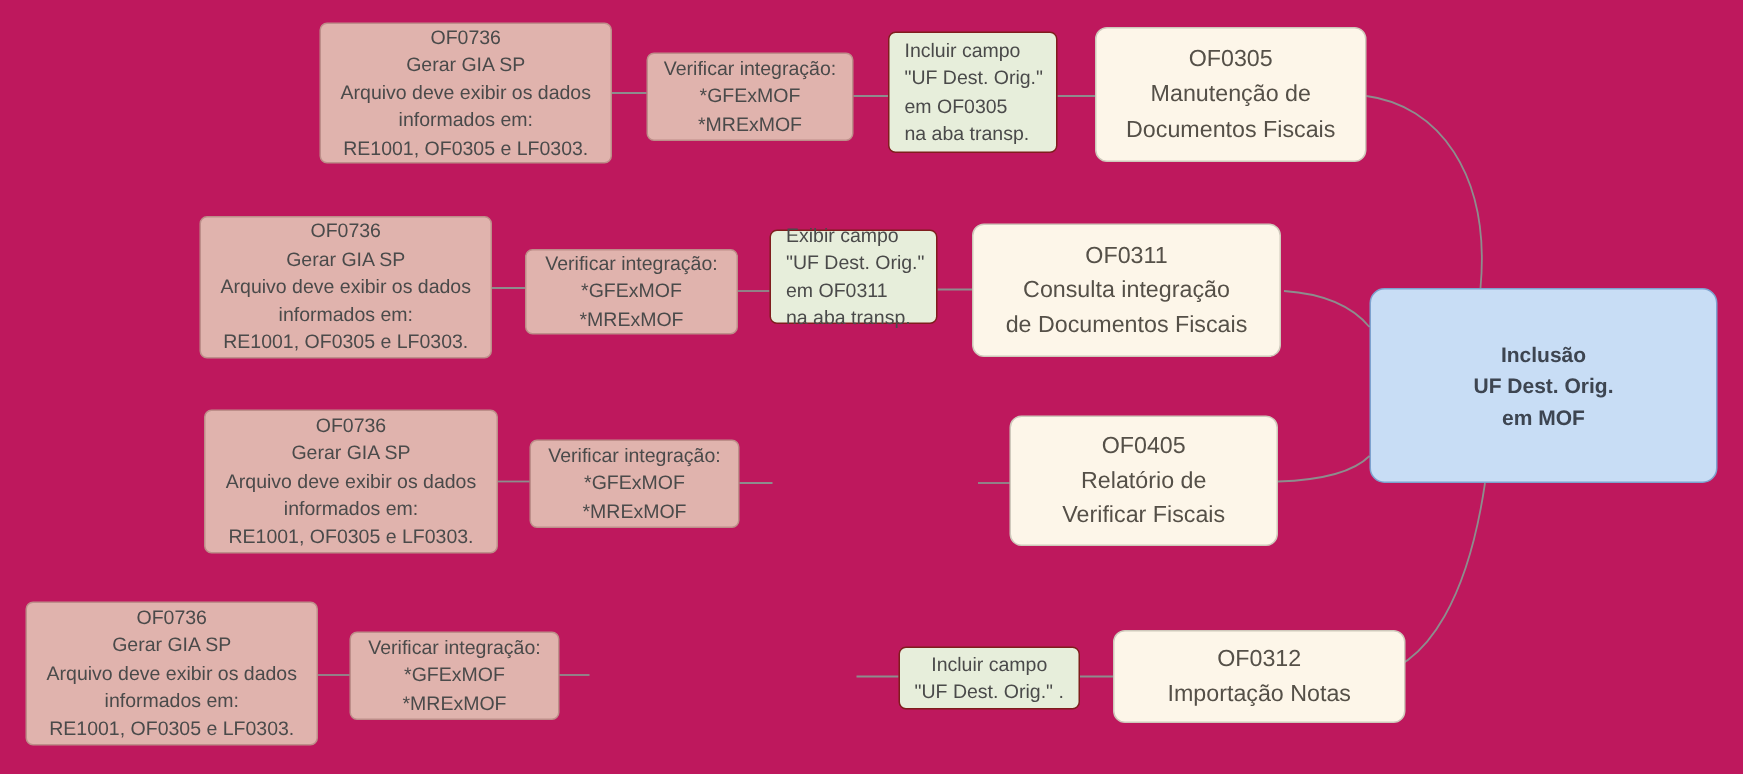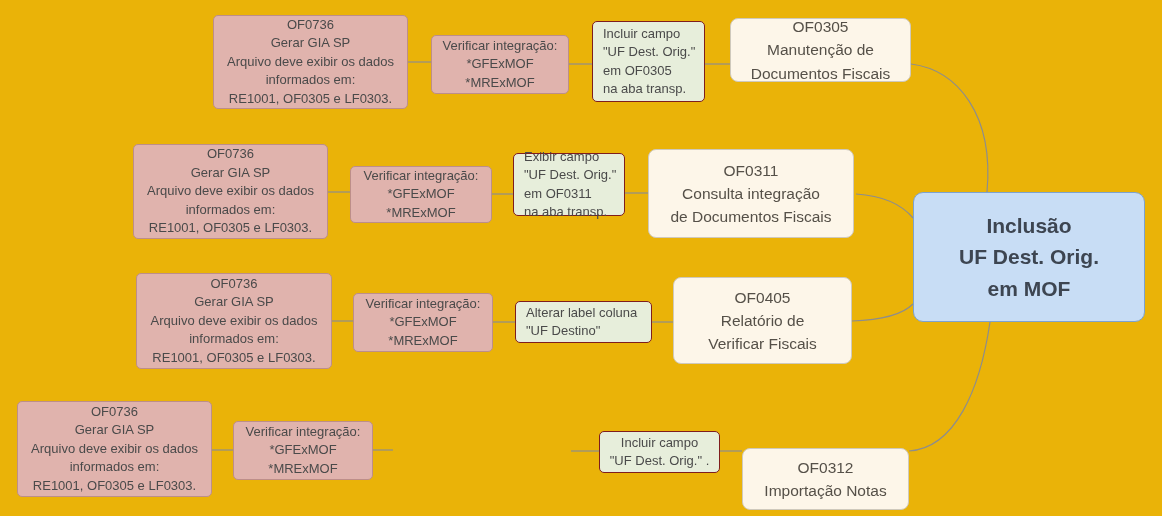--- a/index.html
+++ b/index.html
@@ -1,20 +1,20 @@
 <!DOCTYPE html>
 <html><head>
 <meta charset="utf-8">
 <style>
   html, body { margin: 0; padding: 0; background: #ffffff; }
   .canvas {
     position: relative;
     width: 1162px;
     height: 516px;
-    background: #eab308;
+    background: #be185d;
     font-family: "Liberation Sans", "DejaVu Sans", sans-serif;
     overflow: hidden;
   }
   .connector-layer {
     position: absolute;
     left: 0; top: 0;
     width: 1162px; height: 516px;
     z-index: 0;
   }
   .connector-layer path {
@@ -38,21 +38,21 @@
     padding: 2px 6px;
   }
   .node.pink  { background: #e0b3ad; border: 1px solid #bd8e89; }
   .node.green { background: #e7eedb; border: 1px solid #7f1d1d; }
   .node.cream {
     background: #fdf6e9; border: 1px solid #cfc9bc;
     font-size: 15.5px; line-height: 1.5; border-radius: 8px; color: #555048;
   }
   .node.blue {
     background: #c8ddf5; border: 1.5px solid #7da2cf;
-    font-size: 21px; font-weight: bold; line-height: 1.5;
+    font-size: 14px; font-weight: bold; line-height: 1.5;
     border-radius: 10px; color: #3d4551;
   }
   .node.align-left { justify-content: flex-start; text-align: left; padding-left: 10px; }
 </style>
 </head>
 <body>
 
 <div class="canvas">
 
   <svg class="connector-layer" viewBox="0 0 1162 516" xmlns="http://www.w3.org/2000/svg">
@@ -90,21 +90,21 @@
     <span>Verificar integração:
 *GFExMOF
 *MRExMOF</span>
   </div>
   <div class="node green align-left" style="left:592px; top:21px; width:113px; height:81px;">
     <span>Incluir campo
 "UF Dest. Orig."
 em OF0305
 na aba transp.</span>
   </div>
-  <div class="node cream" style="left:730px; top:18px; width:181px; height:64px;">
+  <div class="node cream" style="left:730px; top:18px; width:181px; height:90px;">
     <span>OF0305
 Manutenção de
 Documentos Fiscais</span>
   </div>
 
   <div class="node pink" style="left:133px; top:144px; width:195px; height:95px;">
     <span>OF0736
 Gerar GIA SP
 Arquivo deve exibir os dados
 informados em:
@@ -132,24 +132,20 @@
 Gerar GIA SP
 Arquivo deve exibir os dados
 informados em:
 RE1001, OF0305 e LF0303.</span>
   </div>
   <div class="node pink" style="left:353px; top:293px; width:140px; height:59px;">
     <span>Verificar integração:
 *GFExMOF
 *MRExMOF</span>
   </div>
-  <div class="node green align-left" style="left:515px; top:301px; width:137px; height:42px;">
-    <span>Alterar label coluna
-"UF Destino"</span>
-  </div>
   <div class="node cream" style="left:673px; top:277px; width:179px; height:87px;">
     <span>OF0405
 Relatório de
 Verificar Fiscais</span>
   </div>
 
   <div class="node pink" style="left:17px; top:401px; width:195px; height:96px;">
     <span>OF0736
 Gerar GIA SP
 Arquivo deve exibir os dados
@@ -158,21 +154,21 @@
   </div>
   <div class="node pink" style="left:233px; top:421px; width:140px; height:59px;">
     <span>Verificar integração:
 *GFExMOF
 *MRExMOF</span>
   </div>
   <div class="node green" style="left:599px; top:431px; width:121px; height:42px;">
     <span>Incluir campo
 "UF Dest. Orig." .</span>
   </div>
-  <div class="node cream" style="left:742px; top:420px; width:167px; height:62px;margin-top:28px;">
+  <div class="node cream" style="left:742px; top:420px; width:195px; height:62px;">
     <span>OF0312
 Importação Notas</span>
   </div>
 
   <div class="node blue" style="left:913px; top:192px; width:232px; height:130px;">
     <span>Inclusão
 UF Dest. Orig.
 em MOF</span>
   </div>
 

